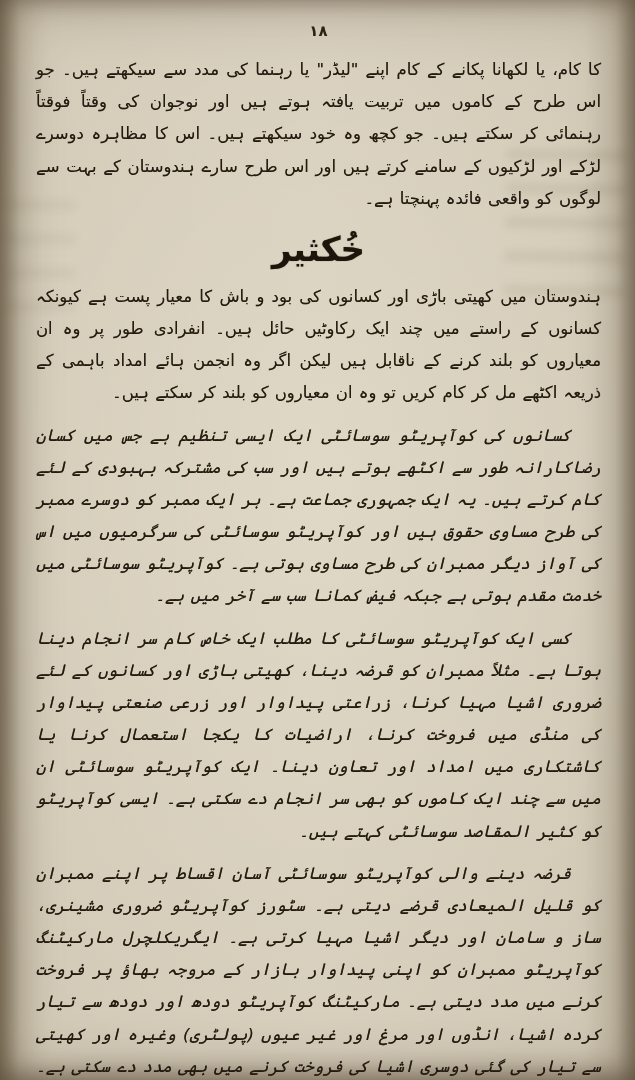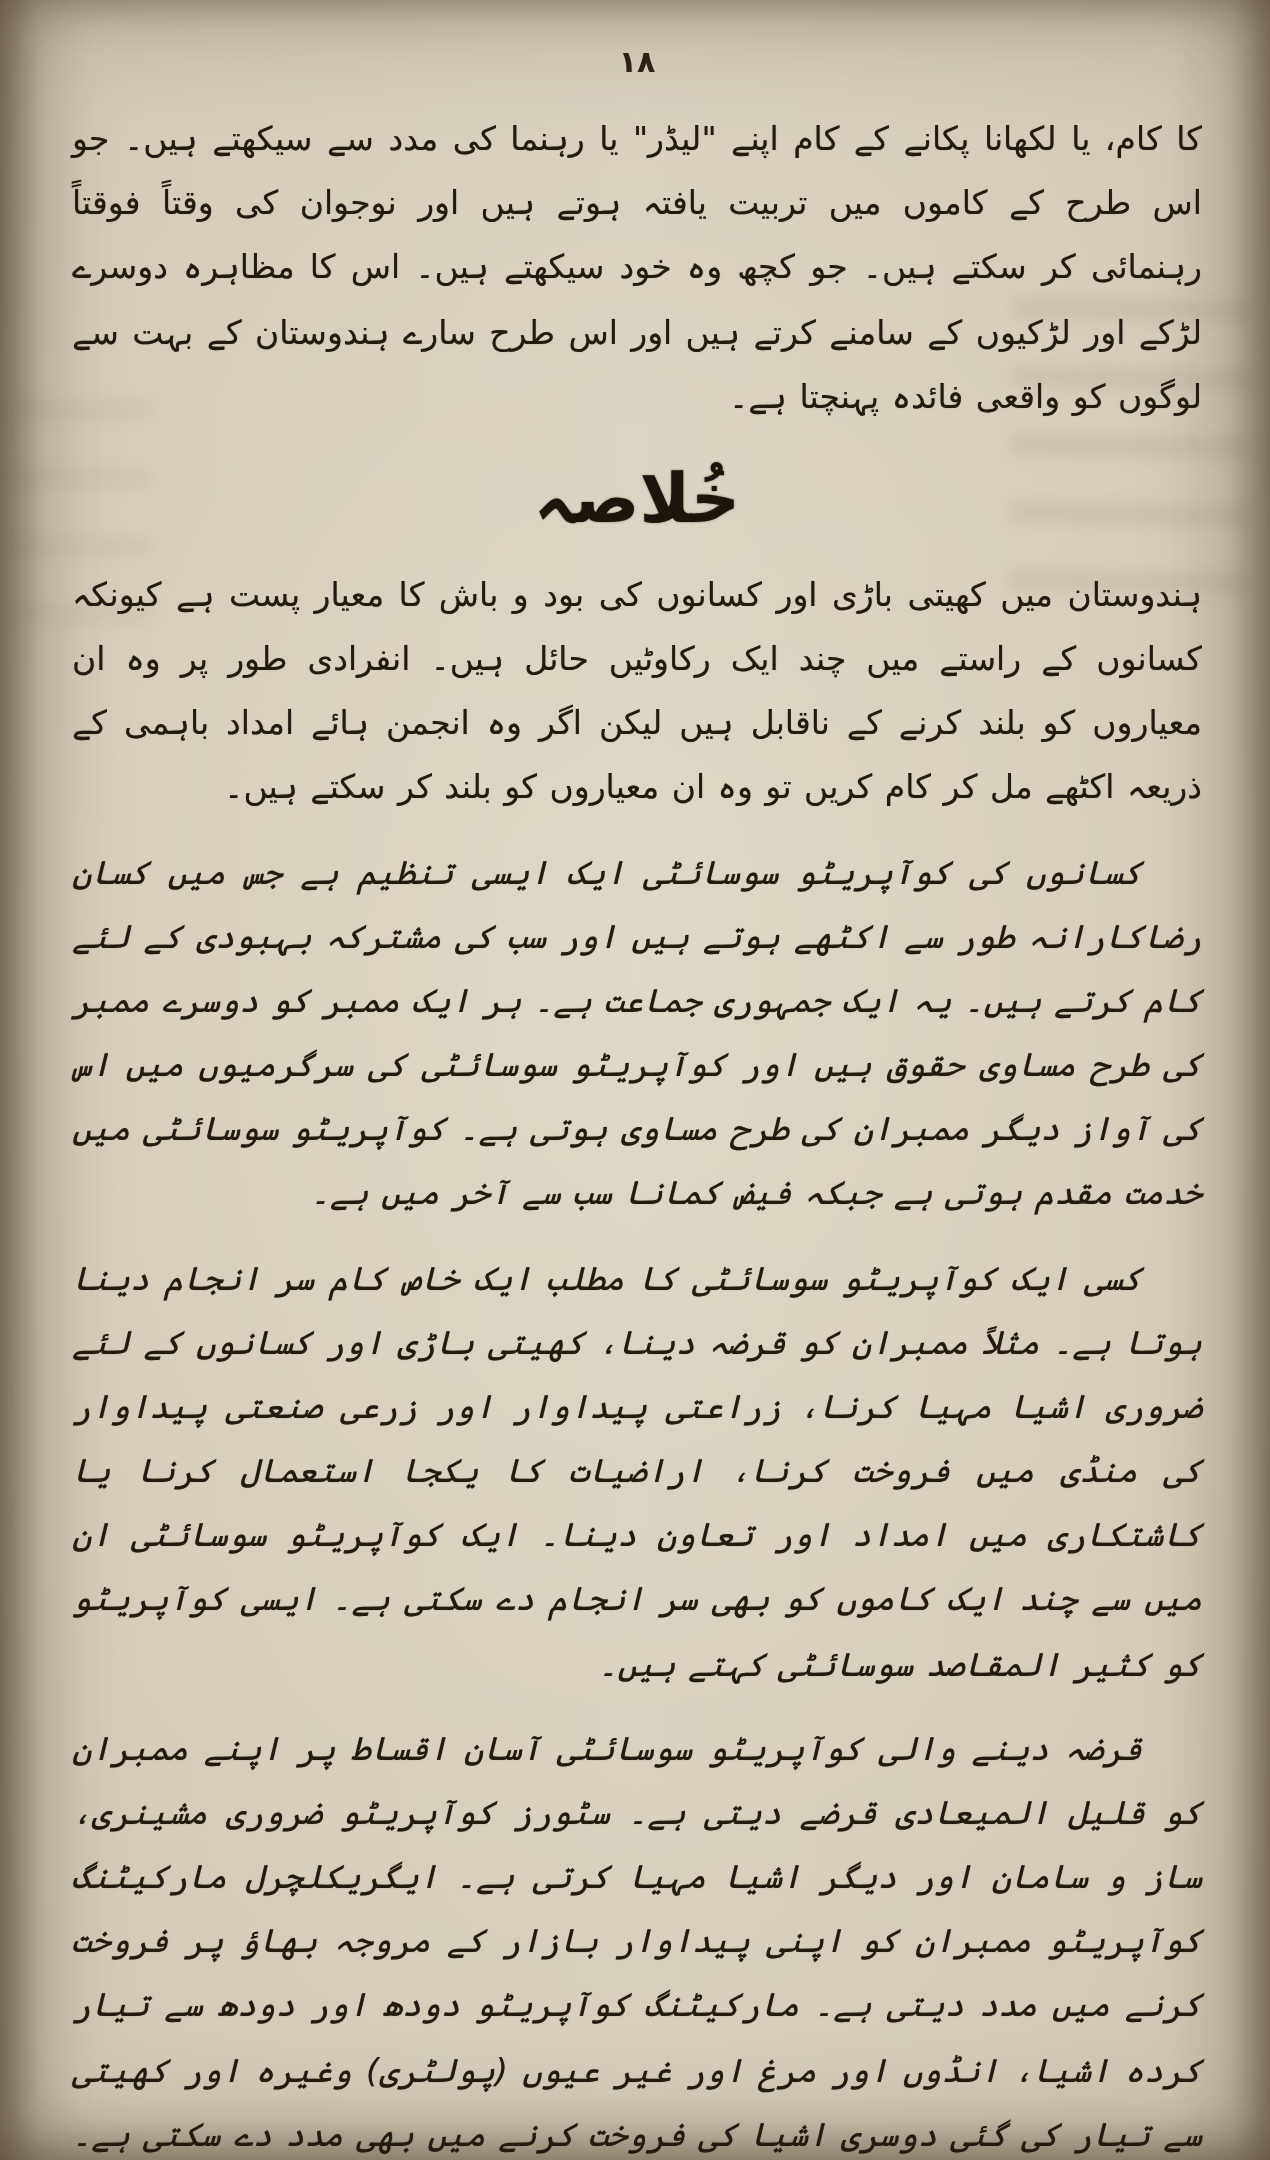--- a/index.html
+++ b/index.html
@@ -79,21 +79,21 @@
 <div class="scan-frame">
   <div class="bleed b1"></div>
   <div class="bleed b2"></div>
 
   <div class="page-body">
 
     <div class="page-number">۱۸</div>
 
     <p class="para">کا کام، یا لکھانا پکانے کے کام اپنے "لیڈر" یا رہنما کی مدد سے سیکھتے ہیں۔ جو اس طرح کے کاموں میں تربیت یافتہ ہوتے ہیں اور نوجوان کی وقتاً فوقتاً رہنمائی کر سکتے ہیں۔ جو کچھ وہ خود سیکھتے ہیں۔ اس کا مظاہرہ دوسرے لڑکے اور لڑکیوں کے سامنے کرتے ہیں اور اس طرح سارے ہندوستان کے بہت سے لوگوں کو واقعی فائدہ پہنچتا ہے۔</p>
 
-    <h1 class="heading">خُلاصہ</h1>
+    <h1 class="heading">خُکثیر</h1>
 
     <p class="para">ہندوستان میں کھیتی باڑی اور کسانوں کی بود و باش کا معیار پست ہے کیونکہ کسانوں کے راستے میں چند ایک رکاوٹیں حائل ہیں۔ انفرادی طور پر وہ ان معیاروں کو بلند کرنے کے ناقابل ہیں لیکن اگر وہ انجمن ہائے امداد باہمی کے ذریعہ اکٹھے مل کر کام کریں تو وہ ان معیاروں کو بلند کر سکتے ہیں۔</p>
 
     <p class="para indent">کسانوں کی کوآپریٹو سوسائٹی ایک ایسی تنظیم ہے جس میں کسان رضاکارانہ طور سے اکٹھے ہوتے ہیں اور سب کی مشترکہ بہبودی کے لئے کام کرتے ہیں۔ یہ ایک جمہوری جماعت ہے۔ ہر ایک ممبر کو دوسرے ممبر کی طرح مساوی حقوق ہیں اور کوآپریٹو سوسائٹی کی سرگرمیوں میں اس کی آواز دیگر ممبران کی طرح مساوی ہوتی ہے۔ کوآپریٹو سوسائٹی میں خدمت مقدم ہوتی ہے جبکہ فیض کمانا سب سے آخر میں ہے۔</p>
 
     <p class="para indent">کسی ایک کوآپریٹو سوسائٹی کا مطلب ایک خاص کام سر انجام دینا ہوتا ہے۔ مثلاً ممبران کو قرضہ دینا، کھیتی باڑی اور کسانوں کے لئے ضروری اشیا مہیا کرنا، زراعتی پیداوار اور زرعی صنعتی پیداوار کی منڈی میں فروخت کرنا، اراضیات کا یکجا استعمال کرنا یا کاشتکاری میں امداد اور تعاون دینا۔ ایک کوآپریٹو سوسائٹی ان میں سے چند ایک کاموں کو بھی سر انجام دے سکتی ہے۔ ایسی کوآپریٹو کو کثیر المقاصد سوسائٹی کہتے ہیں۔</p>
 
     <p class="para indent">قرضہ دینے والی کوآپریٹو سوسائٹی آسان اقساط پر اپنے ممبران کو قلیل المیعادی قرضے دیتی ہے۔ سٹورز کوآپریٹو ضروری مشینری، ساز و سامان اور دیگر اشیا مہیا کرتی ہے۔ ایگریکلچرل مارکیٹنگ کوآپریٹو ممبران کو اپنی پیداوار بازار کے مروجہ بھاؤ پر فروخت کرنے میں مدد دیتی ہے۔ مارکیٹنگ کوآپریٹو دودھ اور دودھ سے تیار کردہ اشیا، انڈوں اور مرغ اور غیر عیوں (پولٹری) وغیرہ اور کھیتی سے تیار کی گئی دوسری اشیا کی فروخت کرنے میں بھی مدد دے سکتی ہے۔ اشتمال اراضیات کوآپریٹو سوسائٹی ممبران کی اراضیات کے بکھرے ہوئے ٹکڑوں کو باہمی رضامندی سے یکجا کرنے میں مدد دیتی ہے۔ کھیتی باڑی کی کوآپریٹو سوسائٹی کسانوں کو زمین سے اجتماعی کوششوں کے ذریعہ بہتر روزی کمانے میں مدد دیتی ہے۔</p>
 
   </div>

